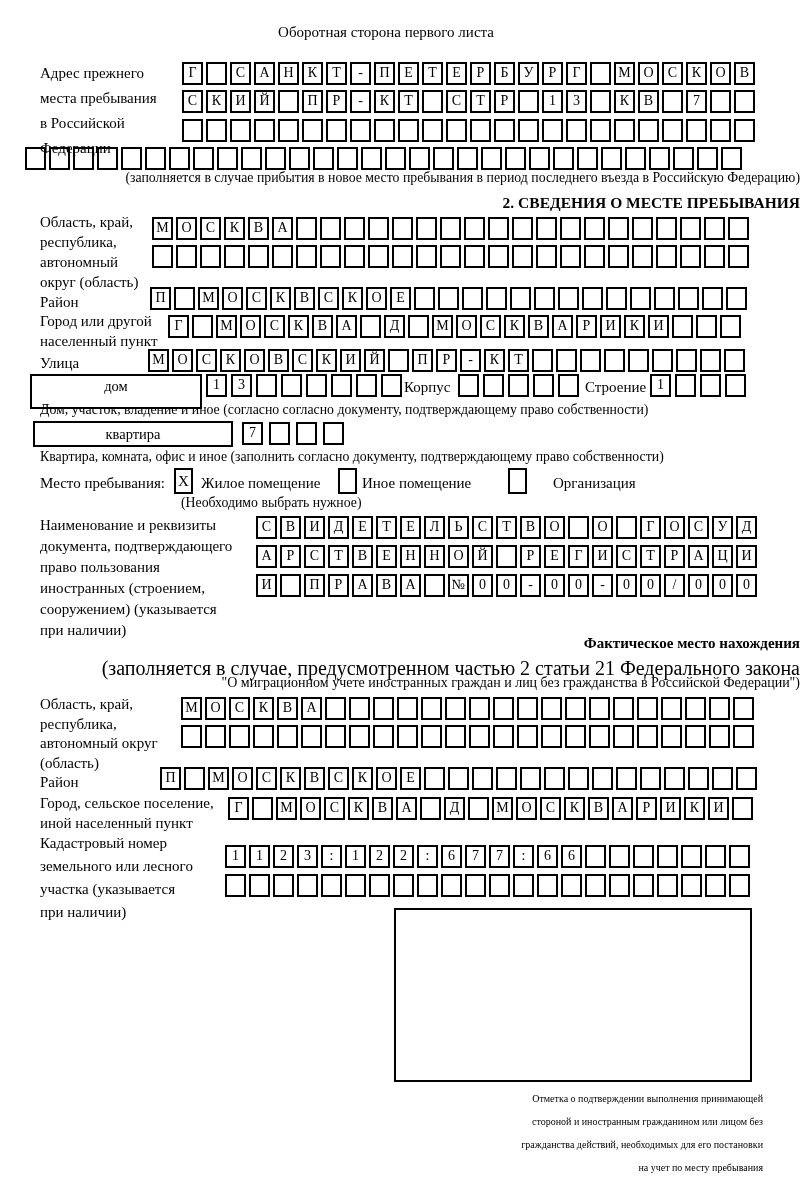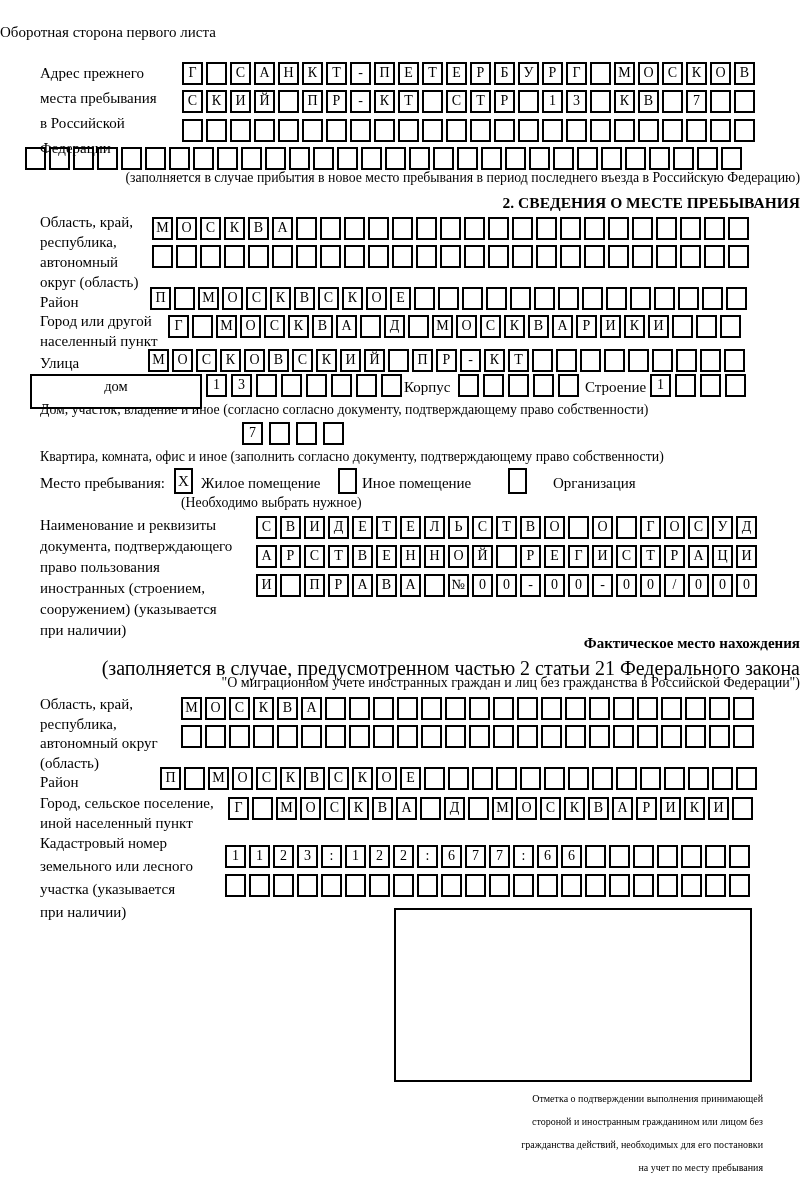--- a/index.html
+++ b/index.html
@@ -18,21 +18,21 @@
   .chk{box-sizing:border-box;width:19px;height:26px;border:2px solid #000;
        text-align:center;font-size:15px;line-height:22px}
   .wbox{box-sizing:border-box;border:2px solid #000;text-align:center;font-size:14.5px;line-height:21px}
   .bigbox{box-sizing:border-box;border:2px solid #000;background:#fff}
 </style>
 </head>
 <body>
 
 <div class="page">
 
-  <div class="abs cap" style="left:0;top:24px;width:740px;text-align:left;font-size:15px">Оборотная сторона первого листа</div>
+  <div class="abs cap" style="left:16px;top:24px;width:740px;text-align:center;font-size:15px">Оборотная сторона первого листа</div>
 
   <div class="abs lbl lh25" style="left:40px;top:61px">
     <div>Адрес прежнего</div>
     <div>места пребывания</div>
     <div>в Российской</div>
     <div>Федерации</div>
   </div>
   <div class="abs cellrow" style="left:182px;top:62px">
       <span class="cell">Г</span>
       <span class="cell"></span>
@@ -318,20 +318,21 @@
     </div>
   <div class="abs lbl" style="left:585px;top:375px">Строение</div>
   <div class="abs cellrow g4" style="left:650px;top:374px">
       <span class="cell">1</span>
       <span class="cell"></span>
       <span class="cell"></span>
       <span class="cell"></span>
     </div>
   <div class="abs cap" style="left:40px;top:402px">Дом, участок, владение и иное (согласно согласно документу, подтверждающему право собственности)</div>
 
+  <div class="abs wbox" style="left:33px;top:421px;width:200px;height:26px;line-height:22px">квартира</div>
   <div class="abs cellrow g6" style="left:242px;top:422px">
       <span class="cell">7</span>
       <span class="cell"></span>
       <span class="cell"></span>
       <span class="cell"></span>
     </div>
   <div class="abs cap" style="left:40px;top:449px">Квартира, комната, офис и иное (заполнить согласно документу, подтверждающему право собственности)</div>
 
   <div class="abs lbl" style="left:40px;top:471px">Место пребывания:</div>
   <div class="abs chk" style="left:174px;top:468px">X</div>

